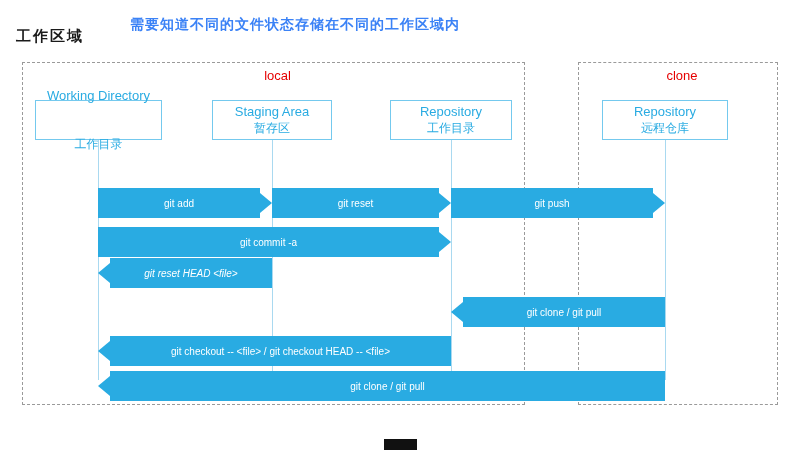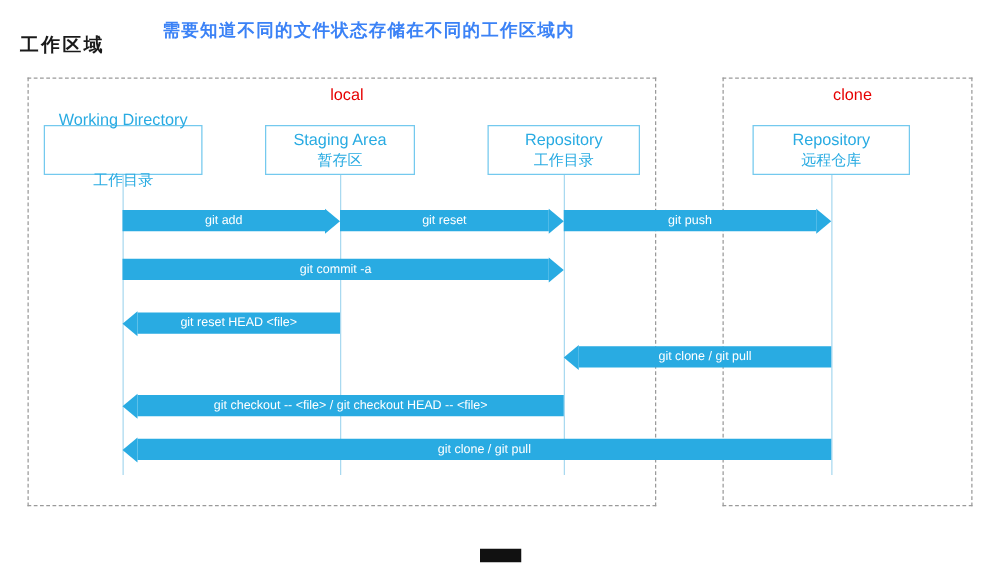--- a/index.html
+++ b/index.html
@@ -31,23 +31,24 @@
     display:flex; flex-direction:column; align-items:center; justify-content:center;
     color:#29abe2; line-height:1.25;
   }
   .node-en { font-size:13px; }
   .node-zh { font-size:12px; }
   .lifeline {
     position:absolute; top:140px; height:240px; width:1px;
     background:#a9d9f0;
   }
   .arrow {
-    position:absolute; height:17px; background:#29abe2;
+    position:absolute; height:30px; background:#29abe2;
     display:flex; align-items:center; justify-content:center;
     z-index:2;
+    margin-top:20px;
   }
   .arrow span {
     color:#ffffff; font-size:10px; white-space:nowrap;
   }
   .arrow-right::after {
     content:""; position:absolute; right:-12px; top:50%; transform:translateY(-50%);
     width:0; height:0;
     border-left:12px solid #29abe2;
     border-top:10px solid transparent;
     border-bottom:10px solid transparent;
@@ -107,21 +108,21 @@
   <span>git reset</span>
 </div>
 <div class="arrow arrow-right" style="left:451px; top:168px; width:202px;">
   <span>git push</span>
 </div>
 
 <div class="arrow arrow-right" style="left:98px; top:207px; width:341px;text-align:right;">
   <span>git commit -a</span>
 </div>
 
-<div class="arrow arrow-left" style="left:110px; top:250px; width:162px;">
+<div class="arrow arrow-left" style="left:110px; top:238px; width:162px;font-style:italic;">
   <span>git reset HEAD &lt;file&gt;</span>
 </div>
 
 <div class="arrow arrow-left" style="left:463px; top:277px; width:202px;">
   <span>git clone / git pull</span>
 </div>
 
 <div class="arrow arrow-left" style="left:110px; top:316px; width:341px;">
   <span>git checkout -- &lt;file&gt; / git checkout HEAD -- &lt;file&gt;</span>
 </div>

